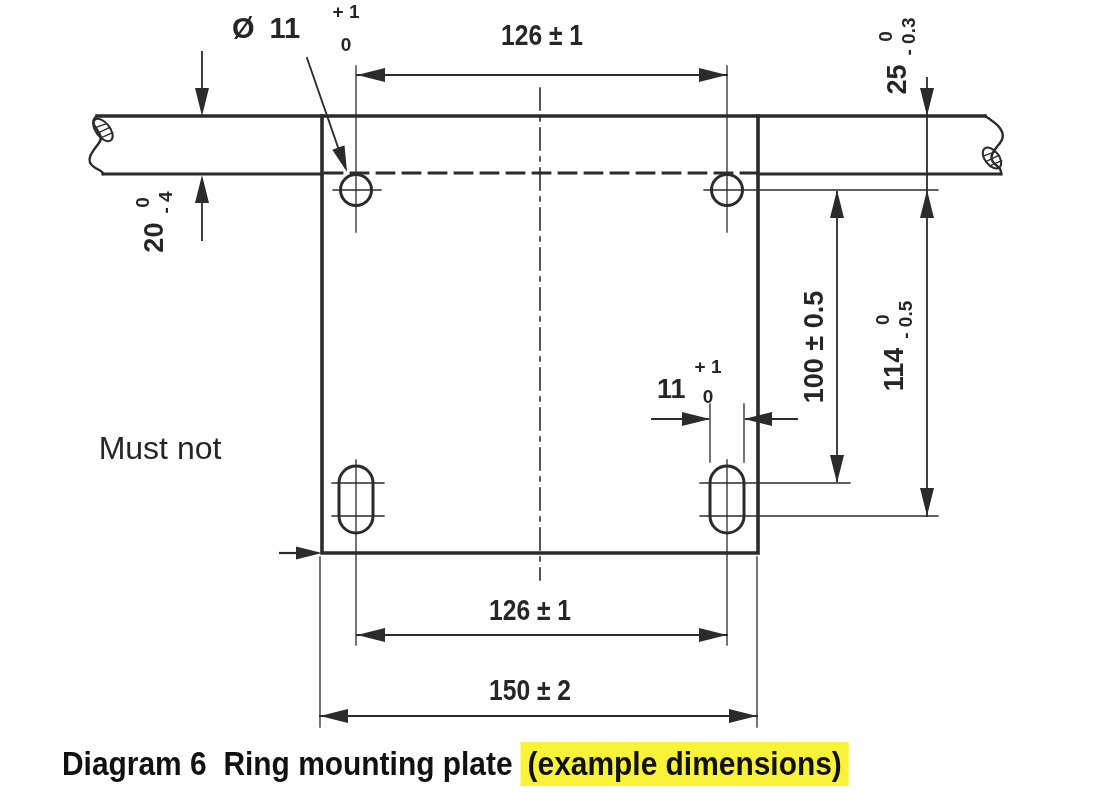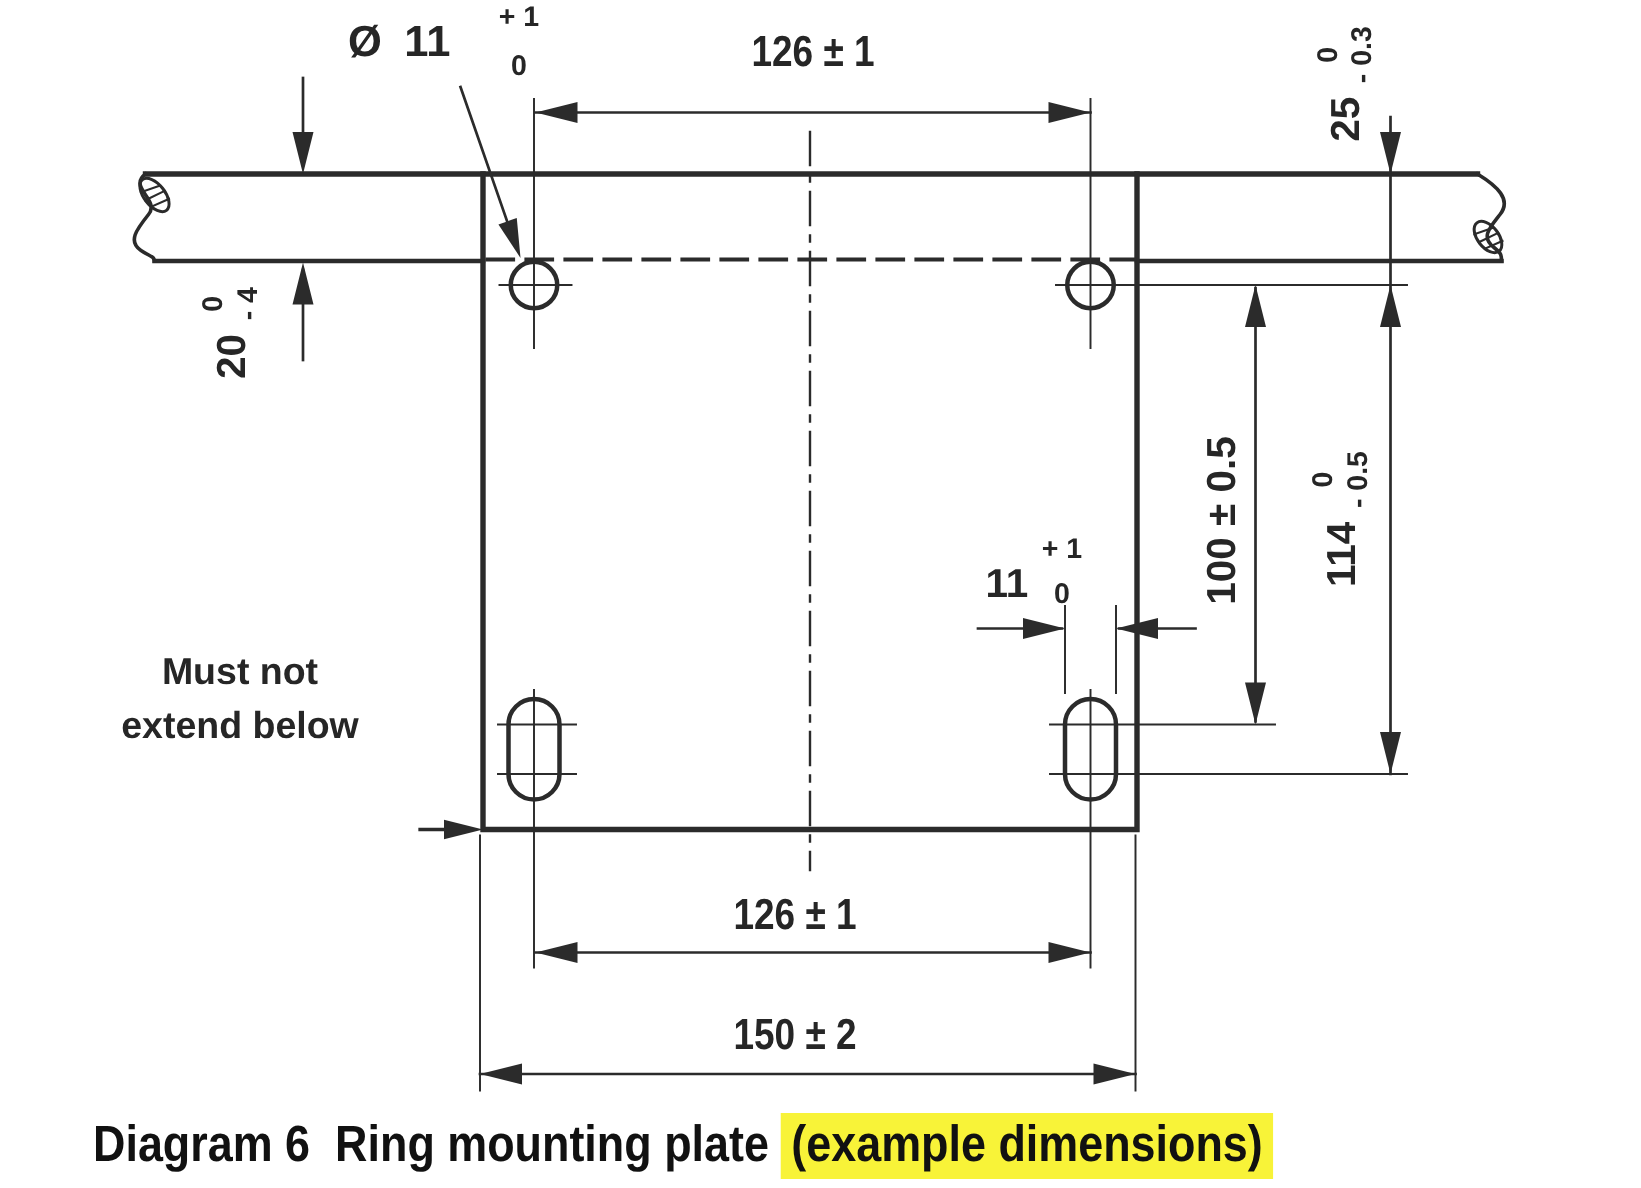--- a/index.html
+++ b/index.html
@@ -11,21 +11,21 @@
   .t{position:absolute;font-weight:bold;white-space:nowrap;color:#262626;}
   .dim{font-size:29px;}
   .cdim{text-align:center;transform:scaleX(.85);transform-origin:center;}
   .tol{position:absolute;font-size:19px;line-height:33px;font-weight:bold;text-align:center;white-space:nowrap;}
   .rot{position:absolute;display:flex;align-items:center;justify-content:center;gap:9px;
        font-weight:bold;transform:rotate(-90deg);}
   .rot .main{font-size:27px;}
   .rot .stack{display:flex;flex-direction:column;align-items:center;font-size:19px;line-height:23px;}
   .row{display:flex;gap:15px;align-items:baseline;}
   .note{position:absolute;left:46px;top:430px;width:228px;text-align:center;
-        font-weight:bold;font-size:25px;line-height:36px;}
+        font-weight:normal;font-size:32px;line-height:36px;}
   .caption{position:absolute;left:62px;top:744px;display:flex;align-items:baseline;gap:19px;
            font-size:34px;font-weight:bold;color:#111;transform:scaleX(.88);transform-origin:left center;}
   .hl{background:#f8f338;padding:2px 8px 4px 8px;}
 </style>
 </head>
 <body>
 
 <svg class="canvas" width="1094" height="792" viewBox="0 0 1094 792" fill="none" stroke="#2b2b2b" stroke-linecap="square">
 
   <g>
@@ -179,21 +179,20 @@
 </div>
 
 <div class="t" style="left:657px;top:374px;font-size:27px;">11</div>
 <div class="tol" style="left:689px;top:352px;width:38px;line-height:30px;">
   <div>+ 1</div>
   <div>0</div>
 </div>
 
 <div class="note">
   <div>Must not</div>
-  <div>extend below</div>
 </div>
 
 <div class="t dim cdim" style="left:450px;top:594px;width:160px;">126 ± 1</div>
 
 <div class="t dim cdim" style="left:450px;top:674px;width:160px;">150 ± 2</div>
 
 <div class="caption">
   <span>Diagram 6</span>
   <span><span>Ring mounting plate</span><span class="hl" style="margin-left:9px;">(example dimensions)</span></span>
 </div>

